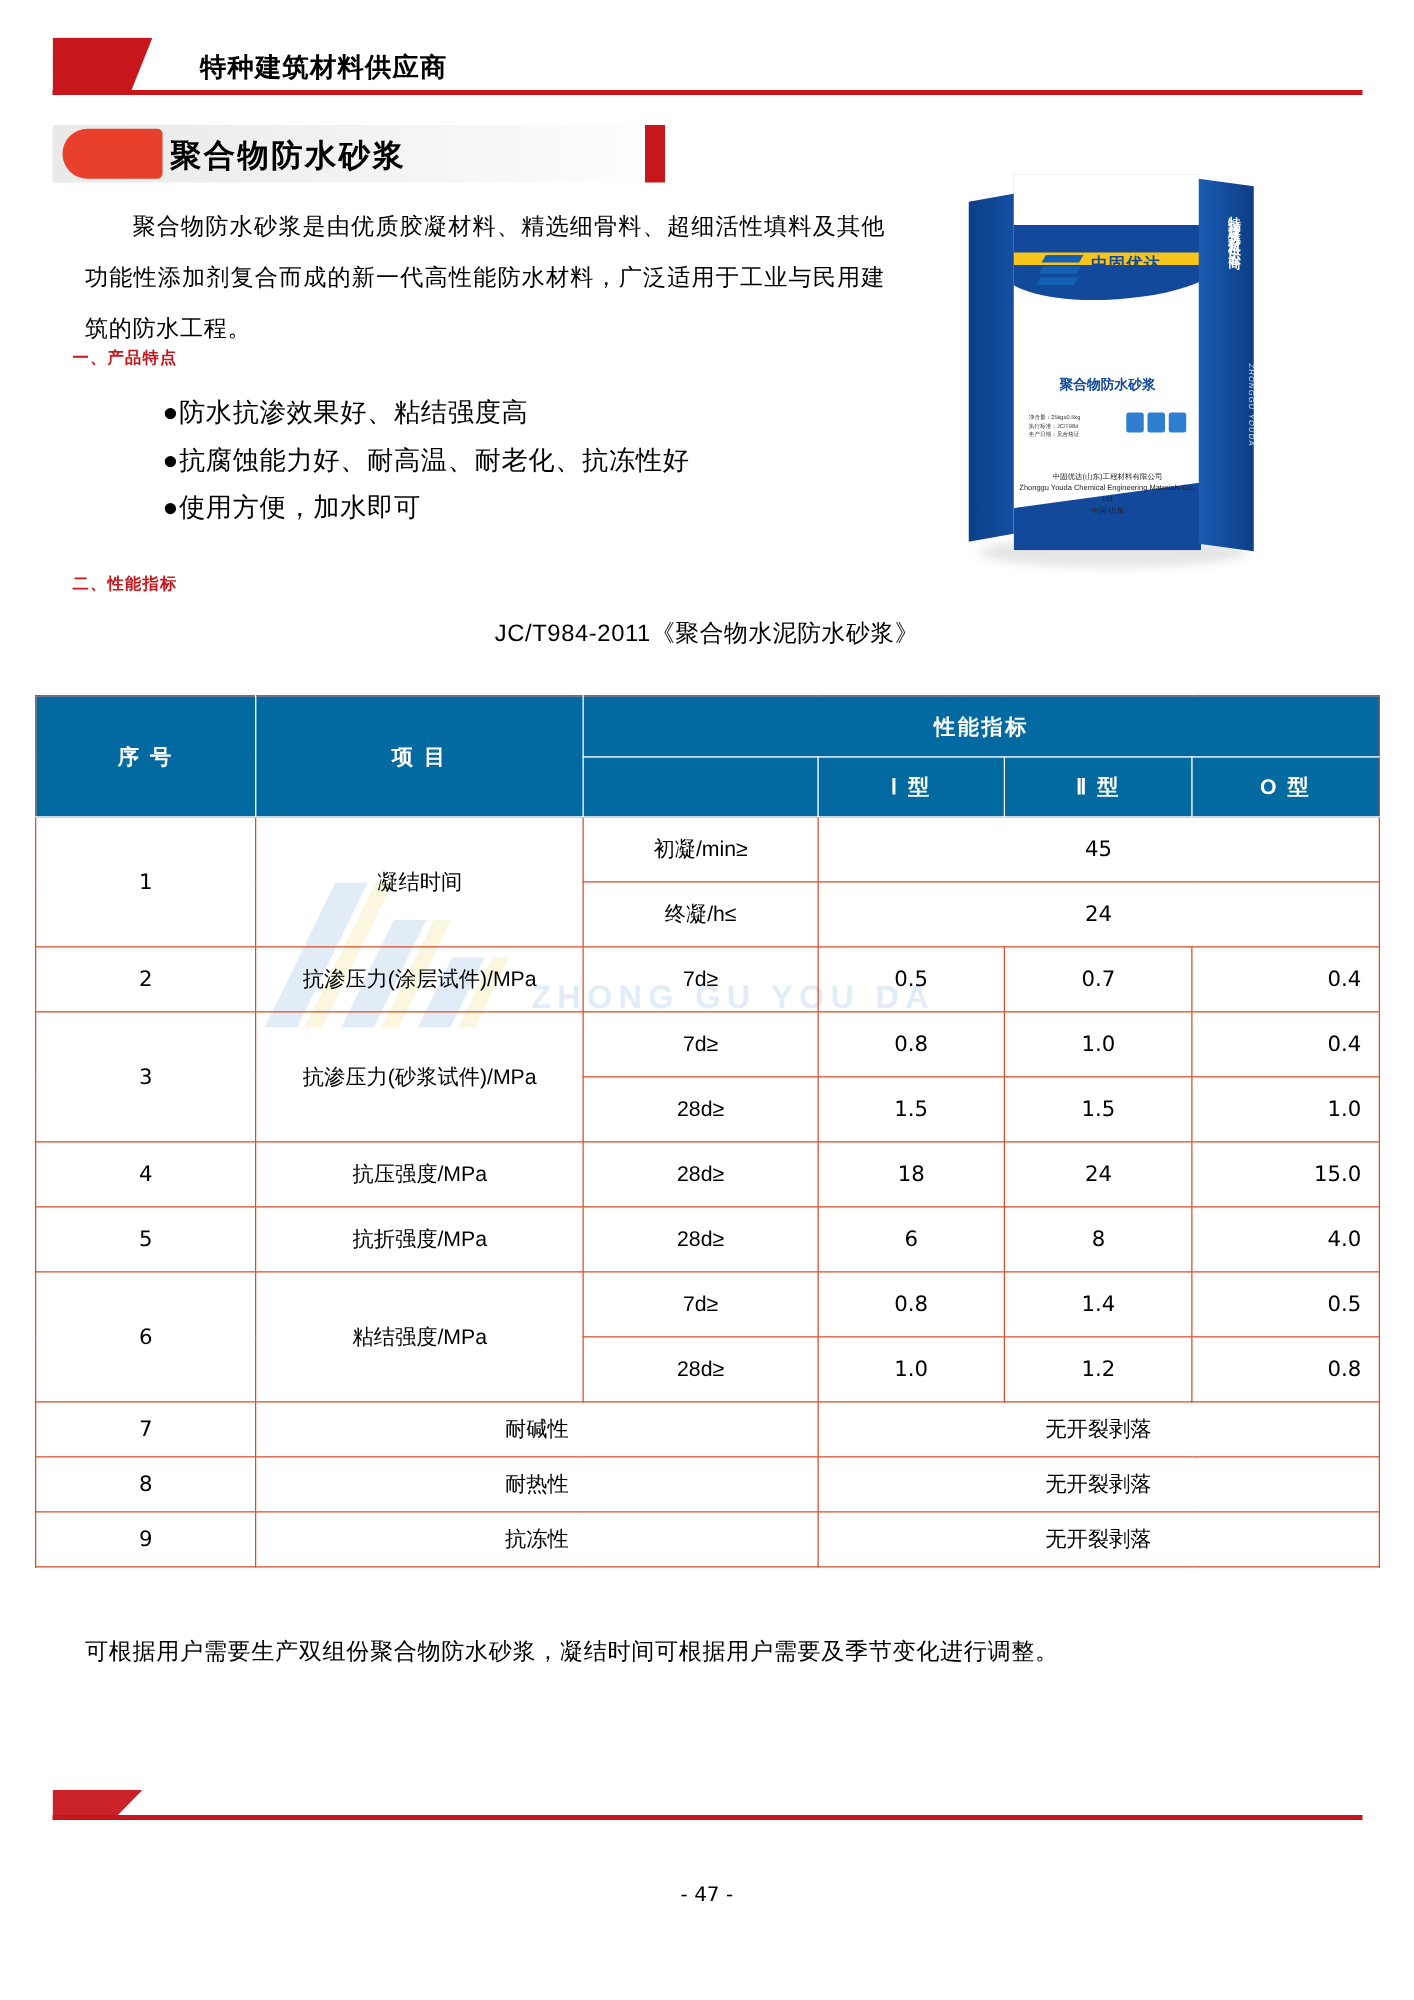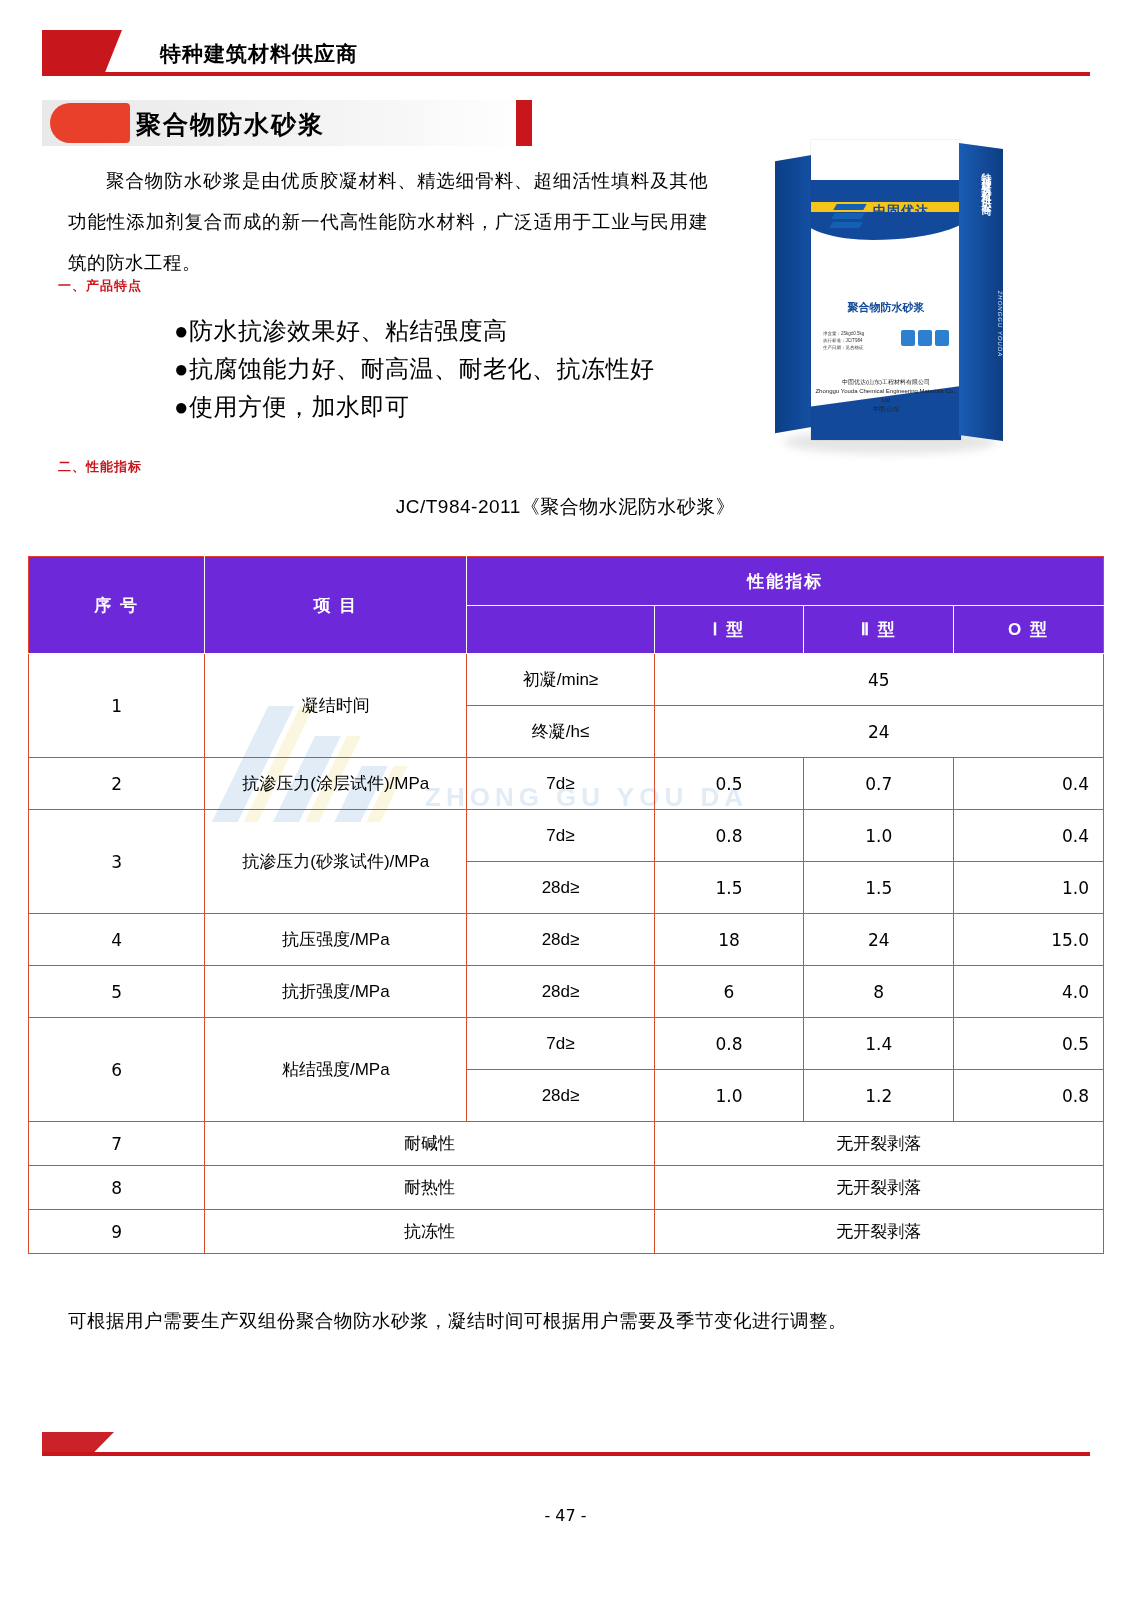--- a/index.html
+++ b/index.html
@@ -98,24 +98,23 @@
     color: #c8161d;
     letter-spacing: 1px;
   }
   #sec1 { left: 58px; top: 277px; }
   #sec2 { left: 58px; top: 458px; }
 
   
   .features {
     position: absolute;
     left: 130px; top: 312px;
-    font-size: 24px;
+    font-size: 21px;
     line-height: 38px;
     letter-spacing: 0.5px;
-    margin-left: 44px;
   }
   .features div { white-space: nowrap; }
 
   
   .bag-wrap {
     position: absolute;
     left: 775px; top: 140px;
     width: 230px;
     height: 310px;
   }
@@ -320,21 +319,21 @@
   table.spec td, table.spec th {
     border: 1.5px solid #d94b2b;
     font-size: 17px;
     font-weight: normal;
     text-align: center;
     vertical-align: middle;
     padding: 0;
     background: transparent;
   }
   table.spec thead th {
-    background: #6d28d9;
+    background: #0369a1;
     color: #ffffff;
     font-weight: bold;
     letter-spacing: 2px;
     border-color: #ffffff;
   }
   table.spec thead th.outer-l { border-left-color: #ee3d23; }
   table.spec thead th.outer-r { border-right-color: #ee3d23; }
   table.spec thead th.outer-t { border-top-color: #ee3d23; }
   .r-h { height: 52px; }
   .r-num { font-family: "DejaVu Sans", sans-serif; font-size: 16px; }

